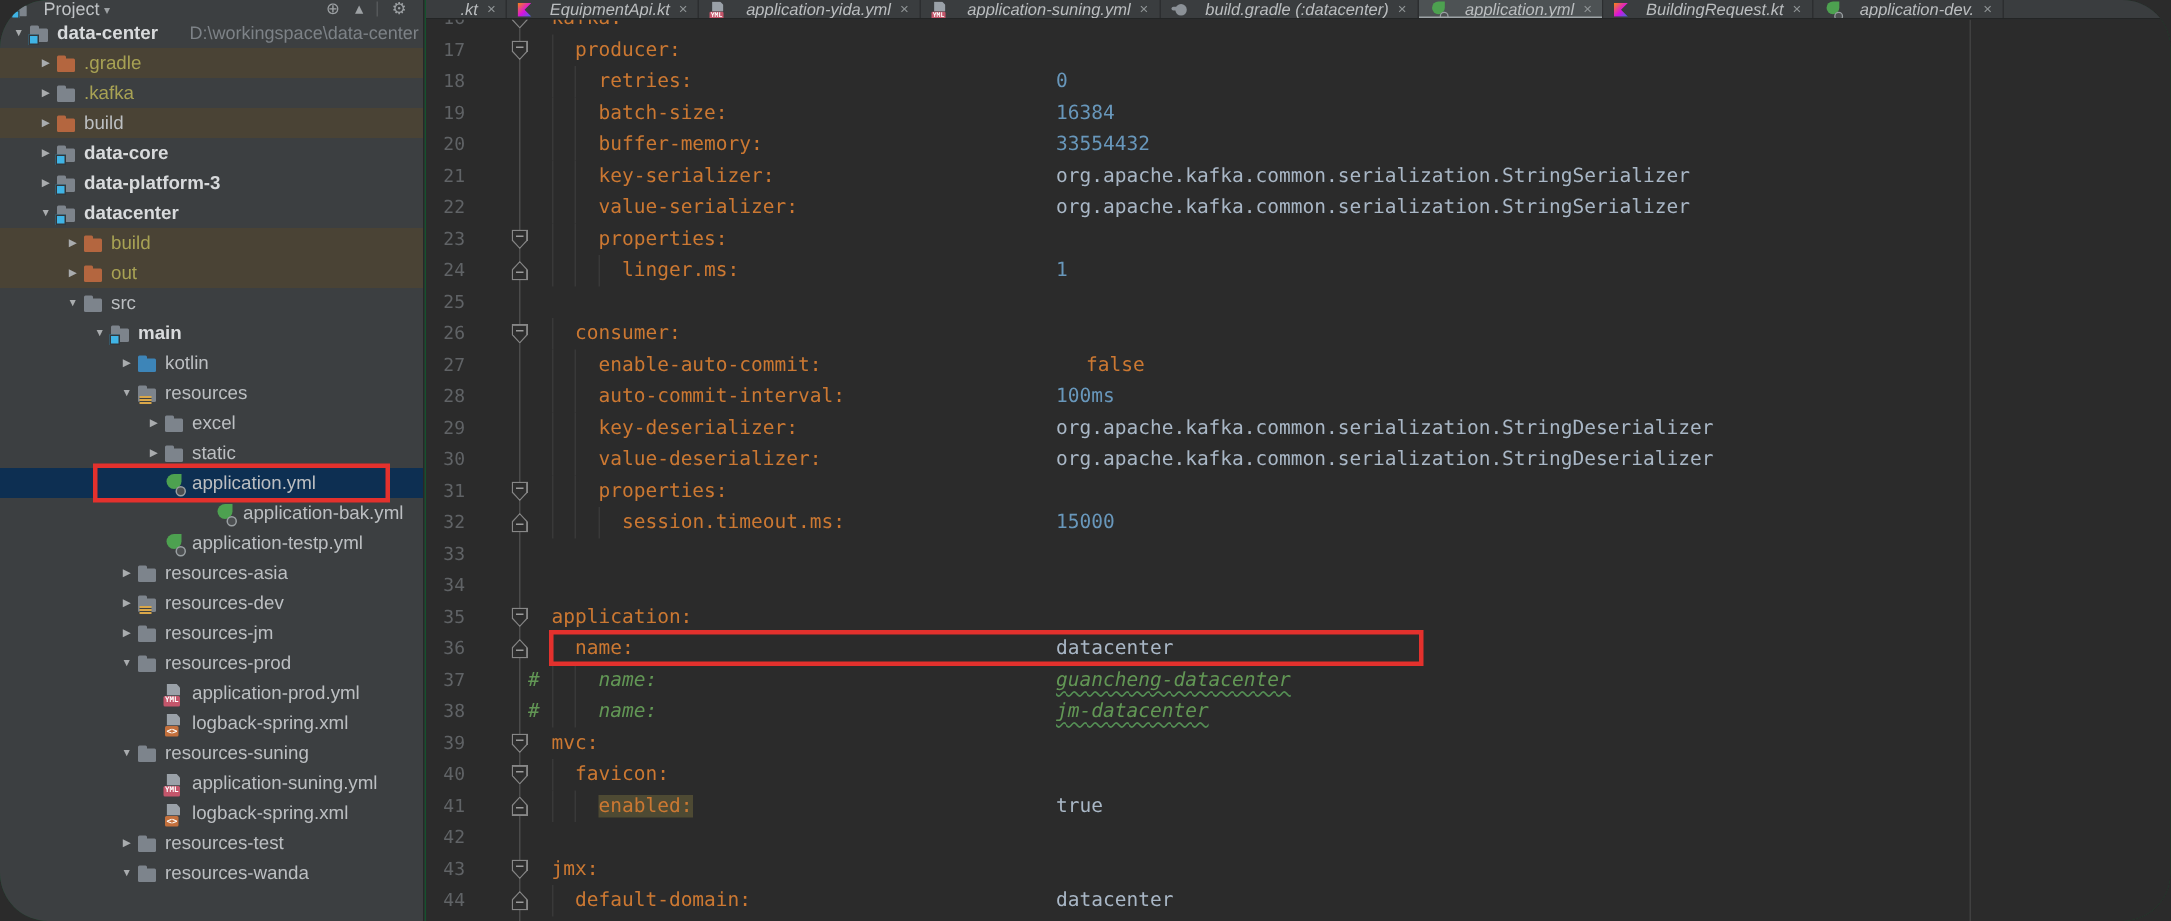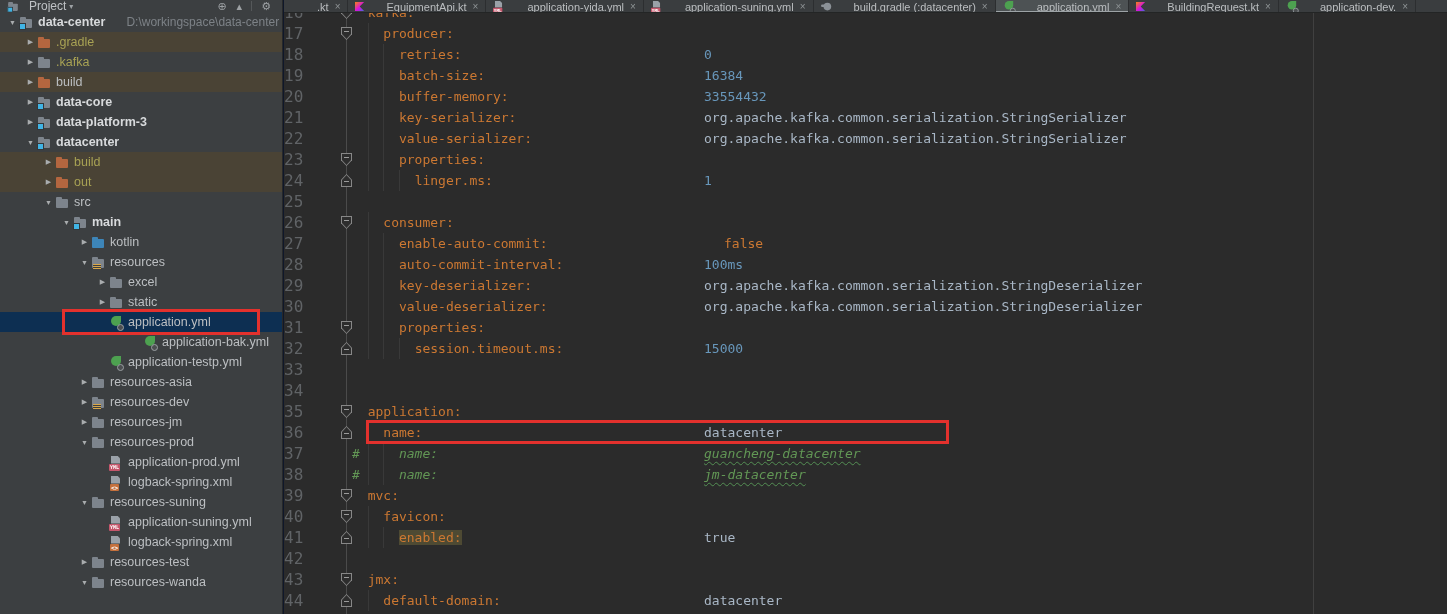--- a/index.html
+++ b/index.html
@@ -1,18 +1,18 @@
 <!DOCTYPE html>
 <html><head>
 <meta charset="utf-8">
 <style>
   html,body{margin:0;padding:0;background:#2b2b2b;}
   *{box-sizing:border-box;}
-  .ide{position:relative;width:1447px;height:614px;overflow:hidden;background:#0f172a;
-       font-family:"Liberation Sans","DejaVu Sans",sans-serif;-webkit-font-smoothing:antialiased;}
+  .ide{position:relative;width:1447px;height:614px;overflow:hidden;background:#14532d;
+       font-family:"Liberation Sans","DejaVu Sans",sans-serif;border-radius:32px;-webkit-font-smoothing:antialiased;}
 
   
   .project-panel{position:absolute;left:0;top:0;width:283px;height:614px;background:#3c3f41;
                  border-right:1px solid #262829;overflow:hidden;}
   .panel-header{height:12px;display:flex;align-items:center;padding:0 6px;color:#bfc2c5;font-size:12px;
                 overflow:hidden;}
   .panel-header .ph-title{margin:0 3px 0 4px;}
   .panel-header .ph-dd{font-size:8px;color:#9da1a4;}
   .panel-header .spacer{flex:1;}
   .ph-btn{color:#9da1a4;font-size:11px;margin:0 5px;line-height:10px;}
@@ -56,32 +56,32 @@
   .i-none{width:6px;margin-right:0;}
 
   .tree-redbox{position:absolute;left:62px;top:-3px;width:198px;height:26px;border:3px solid #e3312d;z-index:6;}
 
   
   .tabs{position:absolute;left:284px;top:0;right:0;height:13px;background:#3a3d3f;display:flex;
         z-index:10;border-bottom:1px solid #232525;overflow:hidden;}
   .tab{position:relative;display:flex;align-items:center;padding:0 7px;border-right:1px solid #2c2e30;
        color:#bbbec0;font-size:11px;flex:none;height:13px;}
   .tab .icon,.tab .i-kotlin{transform:scale(.85);transform-origin:left center;margin-right:2px;}
-  .tab .tlbl{margin:0 4px 0 18px;}
+  .tab .tlbl{margin:0 4px 0 8px;font-style:italic;}
   .tab .tclose{color:#8f9496;font-size:10px;margin-left:2px;}
   .tab.active{background:#4d5254;}
   .tab.active::after{content:"";position:absolute;left:0;right:0;bottom:0;height:2px;background:#9da3a6;}
 
   
   .editor{position:absolute;left:284px;top:0;right:0;height:614px;background:#2b2b2b;overflow:hidden;}
   .editor .foldline{position:absolute;left:62px;top:13px;bottom:0;width:1px;background:#4b4b4b;z-index:1;}
   .editor .marginline{position:absolute;left:1029px;top:13px;bottom:0;width:1px;background:#404040;}
   .code{position:absolute;left:0;top:2px;right:0;font-family:"DejaVu Sans Mono",monospace;font-size:13px;}
   .code-line{position:relative;height:21px;line-height:21px;white-space:pre;}
-  .ln{position:absolute;left:0;top:0;width:26px;text-align:left;color:#606366;font-size:16px;}
+  .ln{position:absolute;left:0;top:0;width:26px;text-align:right;color:#606366;font-size:12px;}
   .ctext{position:absolute;left:68px;top:0;}
   .seg-key{color:#cc7832;}
   .seg-key.hl{background:#4e4a33;}
   .cval{position:absolute;left:420px;top:0;}
   .v-num{color:#6897bb;} .v-str{color:#a9b7c6;} .v-kw{color:#cc7832;margin-left:20px;}
   .c-comment{color:#629755;font-style:italic;}
   .v-comment{color:#629755;font-style:italic;
              text-decoration:underline wavy #548f54 1px;text-underline-offset:3px;}
   .ig{position:absolute;top:0;bottom:0;width:1px;background:#393939;}
   .fm{position:absolute;left:57px;top:4px;width:11px;height:13px;z-index:2;}

